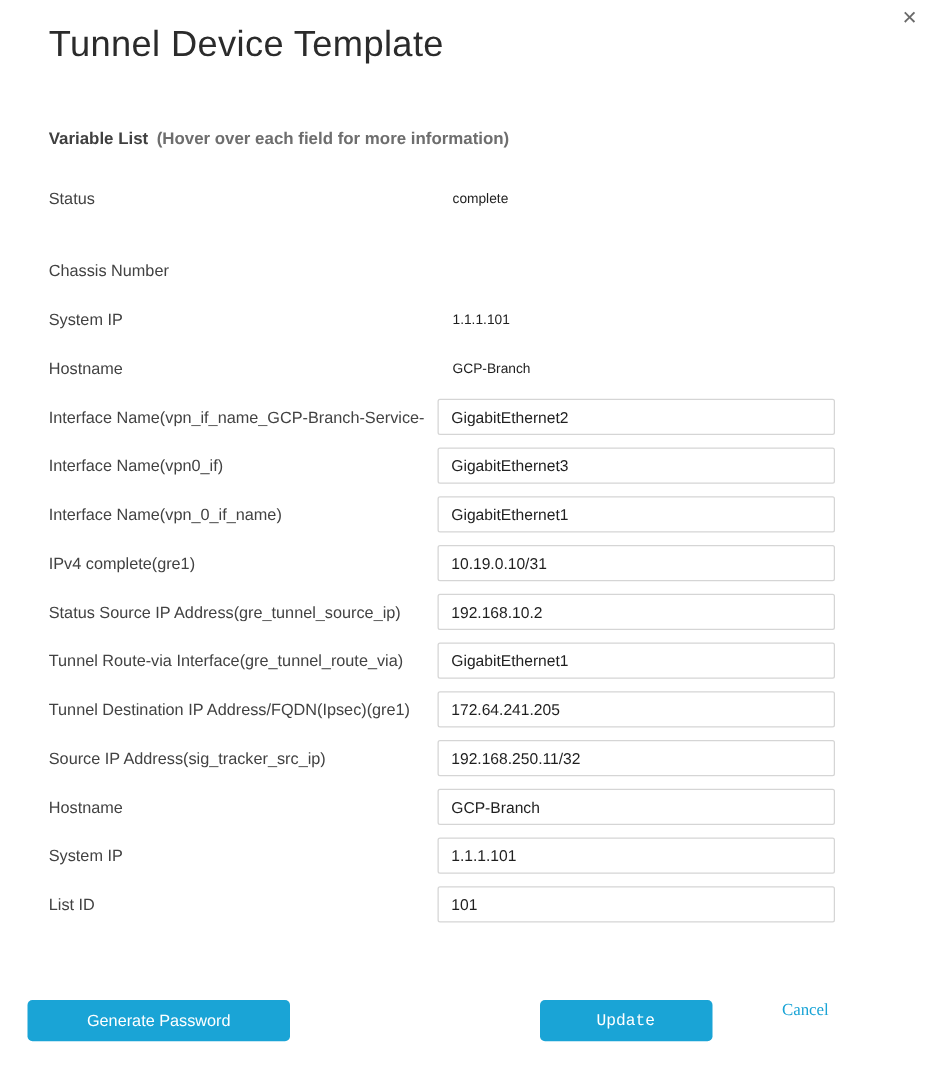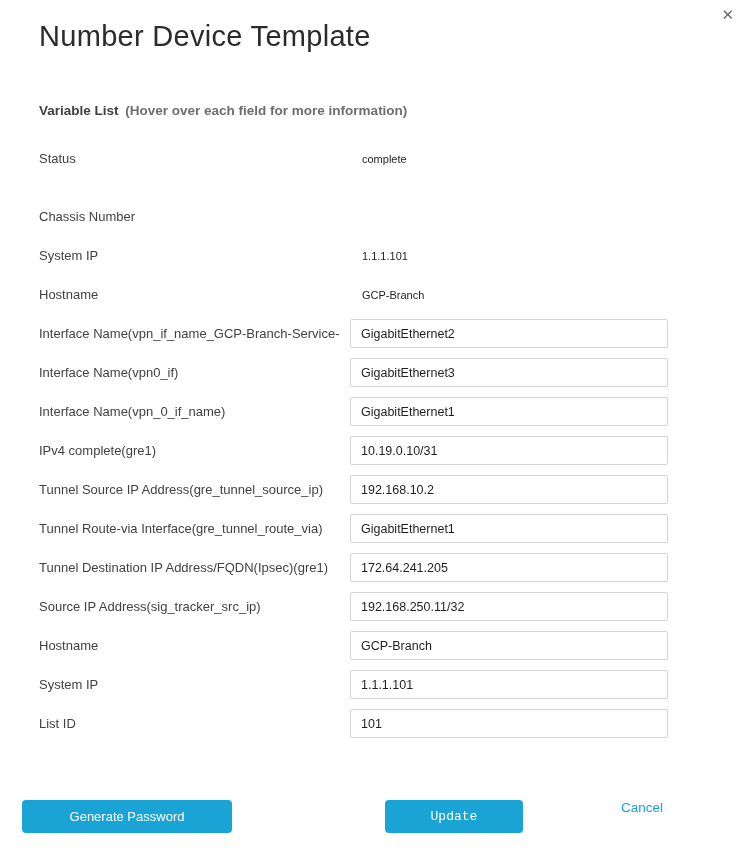--- a/index.html
+++ b/index.html
@@ -113,35 +113,36 @@
     border: none;
     border-radius: 4px;
     height: 33px;
     font-size: 13px;
     font-family: inherit;
     cursor: pointer;
   }
   .btn-generate { width: 210px; }
   .btn-update { width: 138px; margin-left: auto; font-family: Liberation Mono, monospace; }
   .cancel-link {
-    margin-left: 78px;
+    margin-left: 36px;
     color: var(--primary-blue);
     font-size: 13.5px;
     text-decoration: none;
     cursor: pointer;
+    font-family: Liberation Serif, serif;
   }
 </style>
 </head>
 <body>
 
 <div>
 
   <button class="close-btn">✕</button>
 
-  <h1 class="modal-title">Number Device Template</h1>
+  <h1 class="modal-title">Tunnel Device Template</h1>
 
   <div class="section-head">
     <span class="head-bold">Variable List</span>
     <span class="head-hint">(Hover over each field for more information)</span>
   </div>
 
   <div class="fields">
 
     <div class="row extra-gap">
       <div class="field-label">Status</div>
@@ -170,21 +171,21 @@
     </div>
     <div class="row">
       <div class="field-label">Interface Name(vpn_0_if_name)</div>
       <input type="text" class="text-input" value="GigabitEthernet1" style="">
     </div>
     <div class="row">
       <div class="field-label">IPv4 complete(gre1)</div>
       <input type="text" class="text-input" value="10.19.0.10/31" style="">
     </div>
     <div class="row">
-      <div class="field-label">Tunnel Source IP Address(gre_tunnel_source_ip)</div>
+      <div class="field-label">Status Source IP Address(gre_tunnel_source_ip)</div>
       <input type="text" class="text-input" value="192.168.10.2" style="">
     </div>
     <div class="row">
       <div class="field-label">Tunnel Route-via Interface(gre_tunnel_route_via)</div>
       <input type="text" class="text-input" value="GigabitEthernet1" style="">
     </div>
     <div class="row">
       <div class="field-label">Tunnel Destination IP Address/FQDN(Ipsec)(gre1)</div>
       <input type="text" class="text-input" value="172.64.241.205" style="">
     </div>

